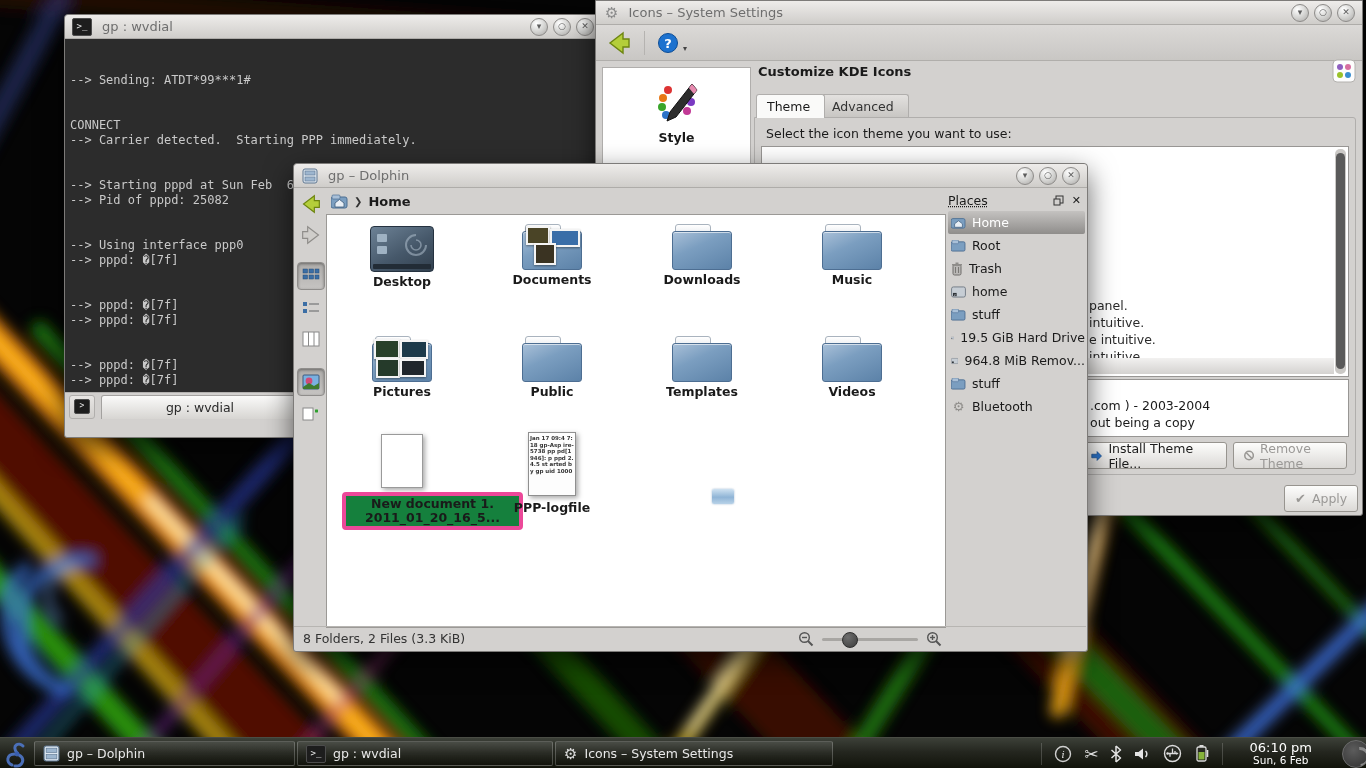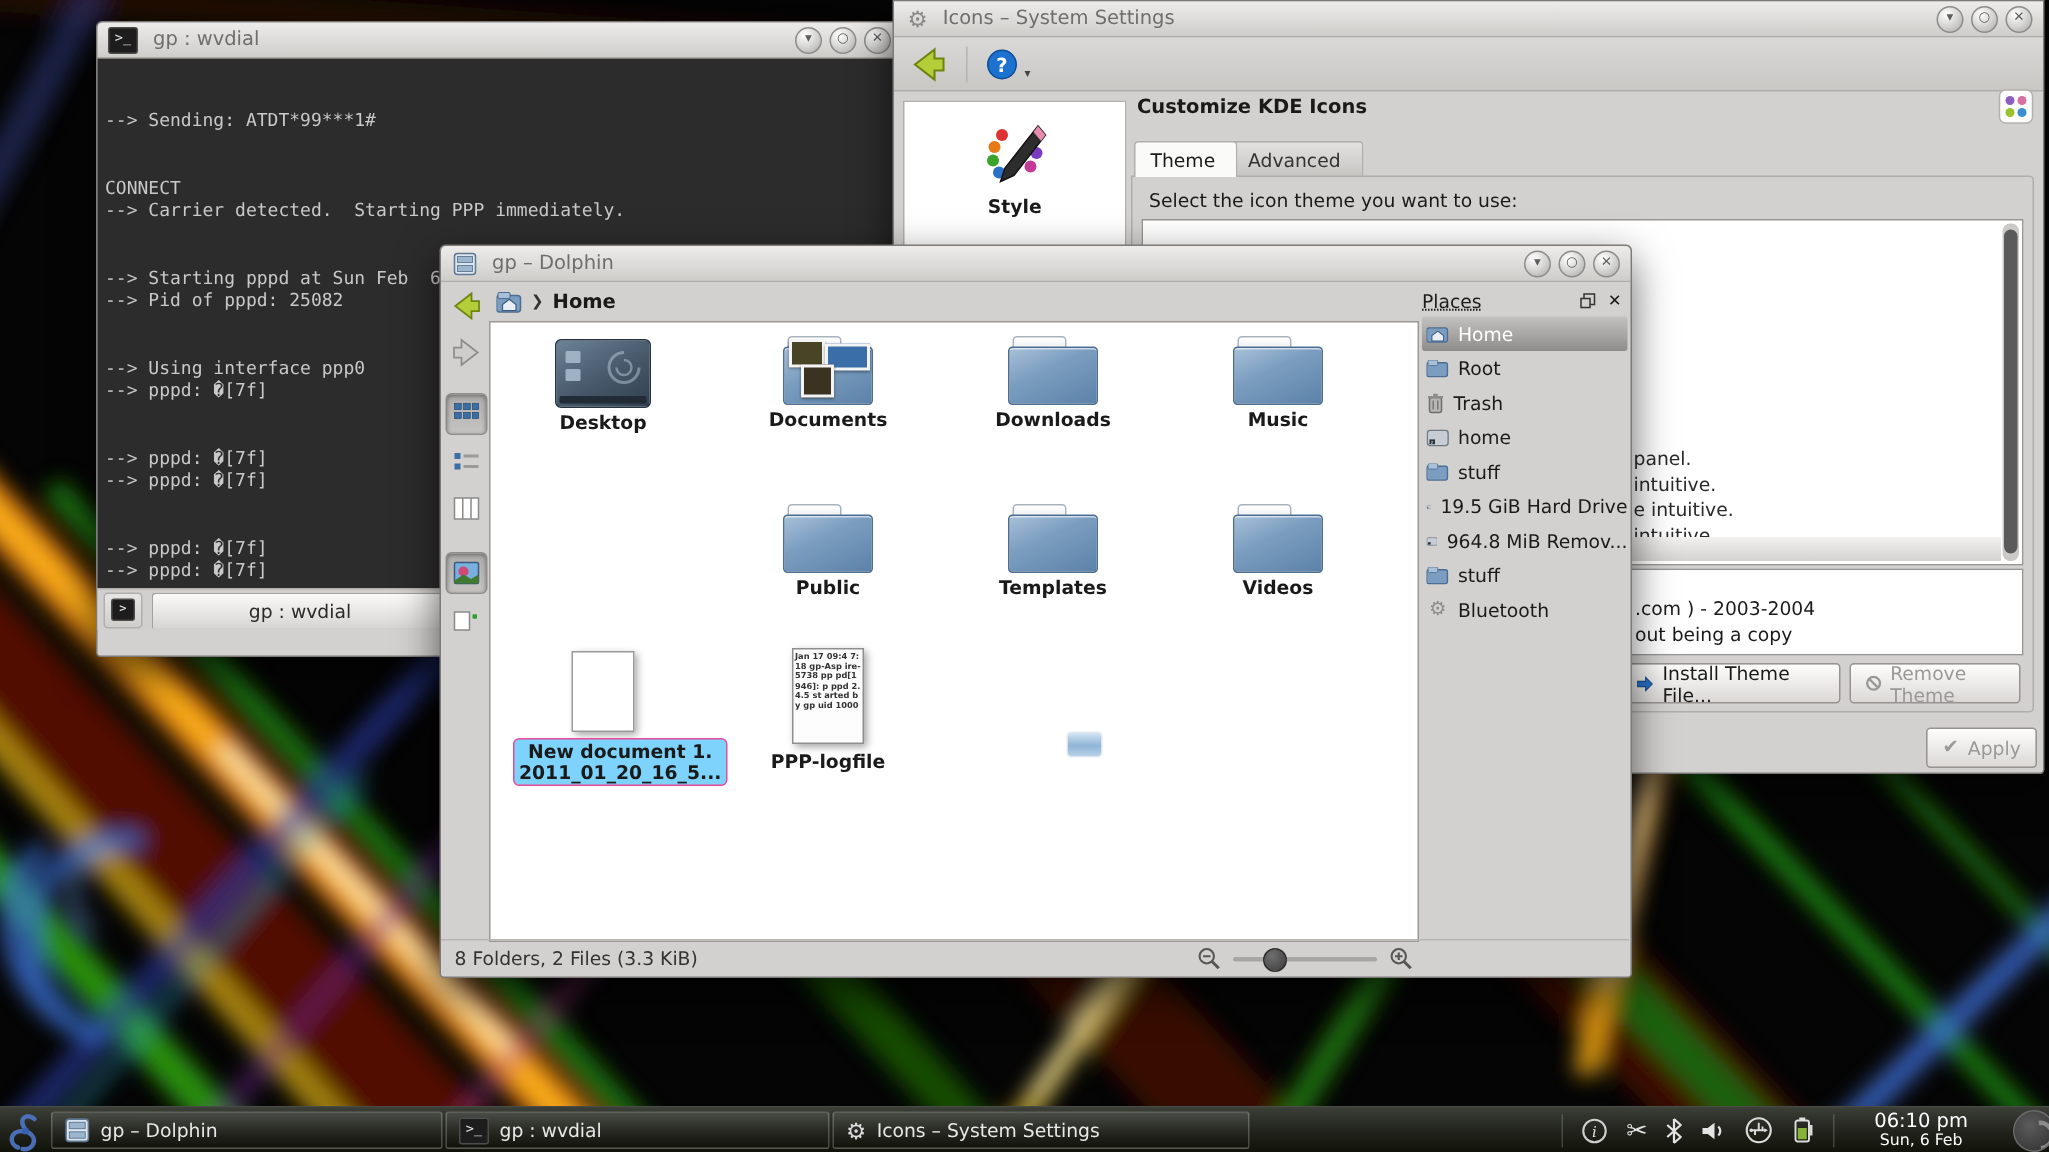--- a/index.html
+++ b/index.html
@@ -79,21 +79,21 @@
   .thumbp{position:absolute;background:#203828;border:2px solid #f4f4f4;box-shadow:0 1px 2px rgba(0,0,0,.4);}
   .deskicon{width:62px;height:44px;margin:6px auto 2px;border-radius:4px;border:1px solid #253240;position:relative;
         background:linear-gradient(150deg,#6d8296 0%,#46586a 55%,#32404e 100%);}
   .deskicon:after{content:"";position:absolute;left:2px;bottom:2px;right:2px;height:5px;background:#222c36;border-radius:1px;}
   .deskicon .sq{position:absolute;width:10px;height:8px;background:#9fb2c3;border-radius:1px;}
   .pageicon{width:40px;height:52px;background:#fff;border:1px solid #9a9a9a;margin:2px auto 4px;
         box-shadow:2px 2px 5px rgba(0,0,0,.35);}
   .ppicon{width:44px;height:58px;background:#fdfdfd;border:1px solid #8f8f8f;margin:0 auto 4px;
         box-shadow:2px 2px 5px rgba(0,0,0,.35);padding:2px 1px;overflow:hidden;
         font-size:5.5px;line-height:6.5px;color:#333;text-align:left;word-break:break-all;}
-  .sellabel{display:inline-block;border:1px solid #ec4899;border-radius:4px;background:#7dd3fc;padding:1px 3px;
+  .sellabel{display:inline-block;border:4px solid #ec4899;border-radius:4px;background:#15803d;padding:1px 19px;
         white-space:pre-line;line-height:14px;}
   #dolph .places{position:absolute;left:654px;top:25px;width:137px;height:437px;font-size:12.5px;}
   #dolph .phead{display:flex;align-items:center;height:22px;text-align:center;}
   #dolph .phead .plabel{text-decoration:underline dotted;color:#1a1a1a;}
   .prow{display:flex;align-items:center;gap:6px;height:23px;padding-left:3px;color:#1a1a1a;white-space:nowrap;overflow:hidden;}
   .prow.sel{background:linear-gradient(#c4c2c0,#8f8d8b);color:#fff;border-radius:2px;}
   #dolph .statusbar{position:absolute;left:0;top:462px;width:792px;height:24px;border-top:1px solid #b7b5b2;
         display:flex;align-items:center;font-size:12.5px;color:#333;padding-left:9px;box-sizing:border-box;}
   .slider{position:absolute;left:528px;top:11px;width:96px;height:3px;background:#a8a6a3;border-radius:2px;}
   .knob{position:absolute;left:20px;top:-6px;width:14px;height:14px;border-radius:50%;
@@ -394,20 +394,31 @@
     <div>Downloads</div>
   </div>
   <div class="cell" style="left:498px;top:56px">
     <div class="folder">
         <span class="flap"></span>
         <span class="bodyp"></span>
       </div>
     <div>Music</div>
   </div>
 
+  <div class="cell" style="left:48px;top:168px">
+    <div class="folder">
+      <span class="flap"></span>
+        <span class="bodyp"></span>
+      <span class="thumbp" style="left:2px;top:3px;width:22px;height:16px;background:#28402a"></span>
+      <span class="thumbp" style="left:28px;top:4px;width:24px;height:15px;background:#1d3a4a"></span>
+      <span class="thumbp" style="left:4px;top:22px;width:20px;height:16px;background:#253a2a"></span>
+      <span class="thumbp" style="left:28px;top:23px;width:22px;height:14px;background:#20262c"></span>
+    </div>
+    <div>Pictures</div>
+  </div>
   <div class="cell" style="left:198px;top:168px">
     <div class="folder">
         <span class="flap"></span>
         <span class="bodyp"></span>
       </div>
     <div>Public</div>
   </div>
   <div class="cell" style="left:348px;top:168px">
     <div class="folder">
         <span class="flap"></span>

